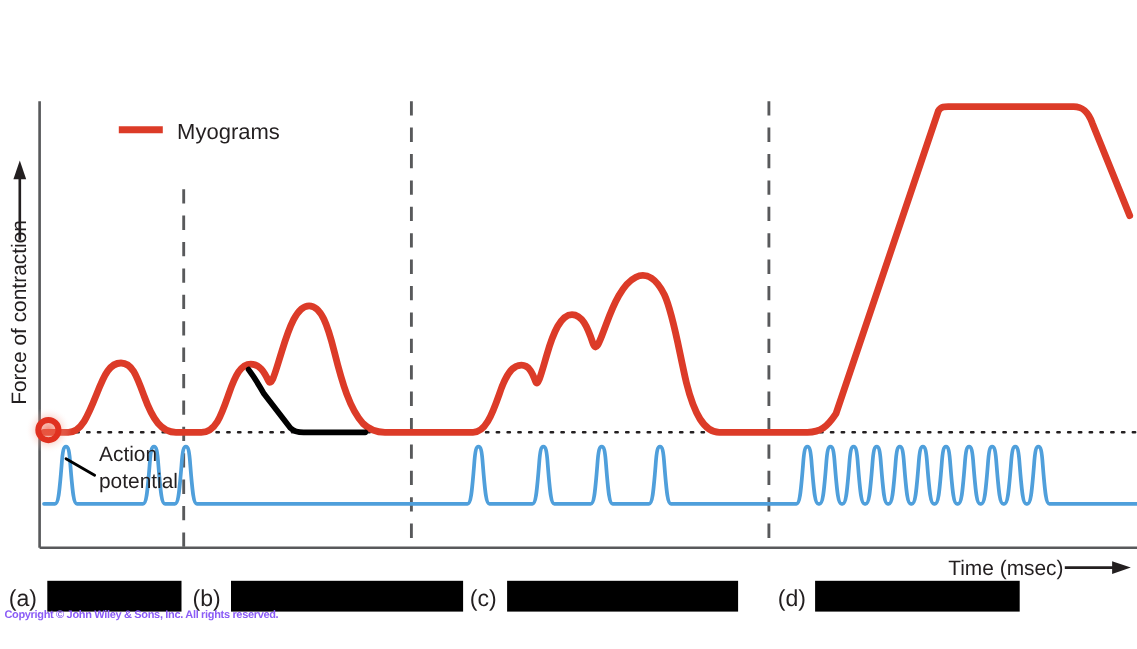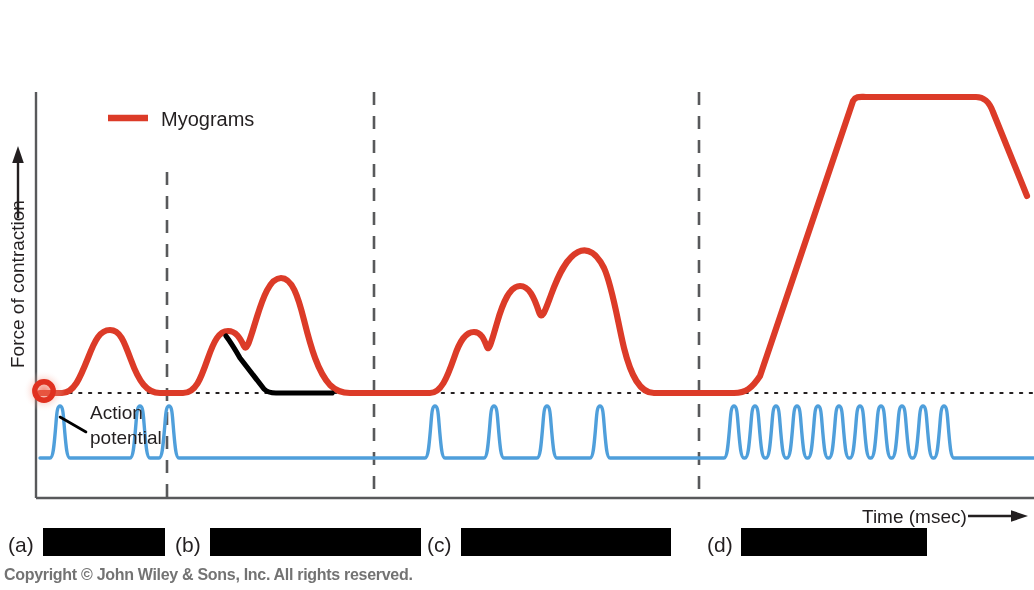--- a/index.html
+++ b/index.html
@@ -11,23 +11,23 @@
   svg{display:block;}
   .axis-label{font-family:"Liberation Sans", sans-serif;font-size:19px;fill:#231f20;}
   .legend-label{font-family:"Liberation Sans", sans-serif;font-size:20px;fill:#231f20;}
   .annot-label{font-family:"Liberation Sans", sans-serif;font-size:19px;fill:#231f20;}
   .panel-letter{
     position:absolute;font-family:"Liberation Sans", sans-serif;
     font-size:21px;color:#231f20;line-height:1;
   }
   .redaction{position:absolute;background:#000000;}
   .copyright{
-    position:absolute;left:4px;top:566px;
+    position:absolute;left:4px;top:554px;
     font-family:"Liberation Sans", sans-serif;
-    font-size:16px;font-weight:bold;color:#737373;
+    font-size:10px;font-weight:bold;color:#8b5cf6;
     letter-spacing:-0.3px;white-space:nowrap;
   }
   .panel-row{position:absolute;left:0;top:528px;width:1034px;height:30px;}
 </style>
 </head>
 <body>
 
 <div id="figure">
 
   <svg width="1034" height="590" viewBox="0 0 1034 590">

